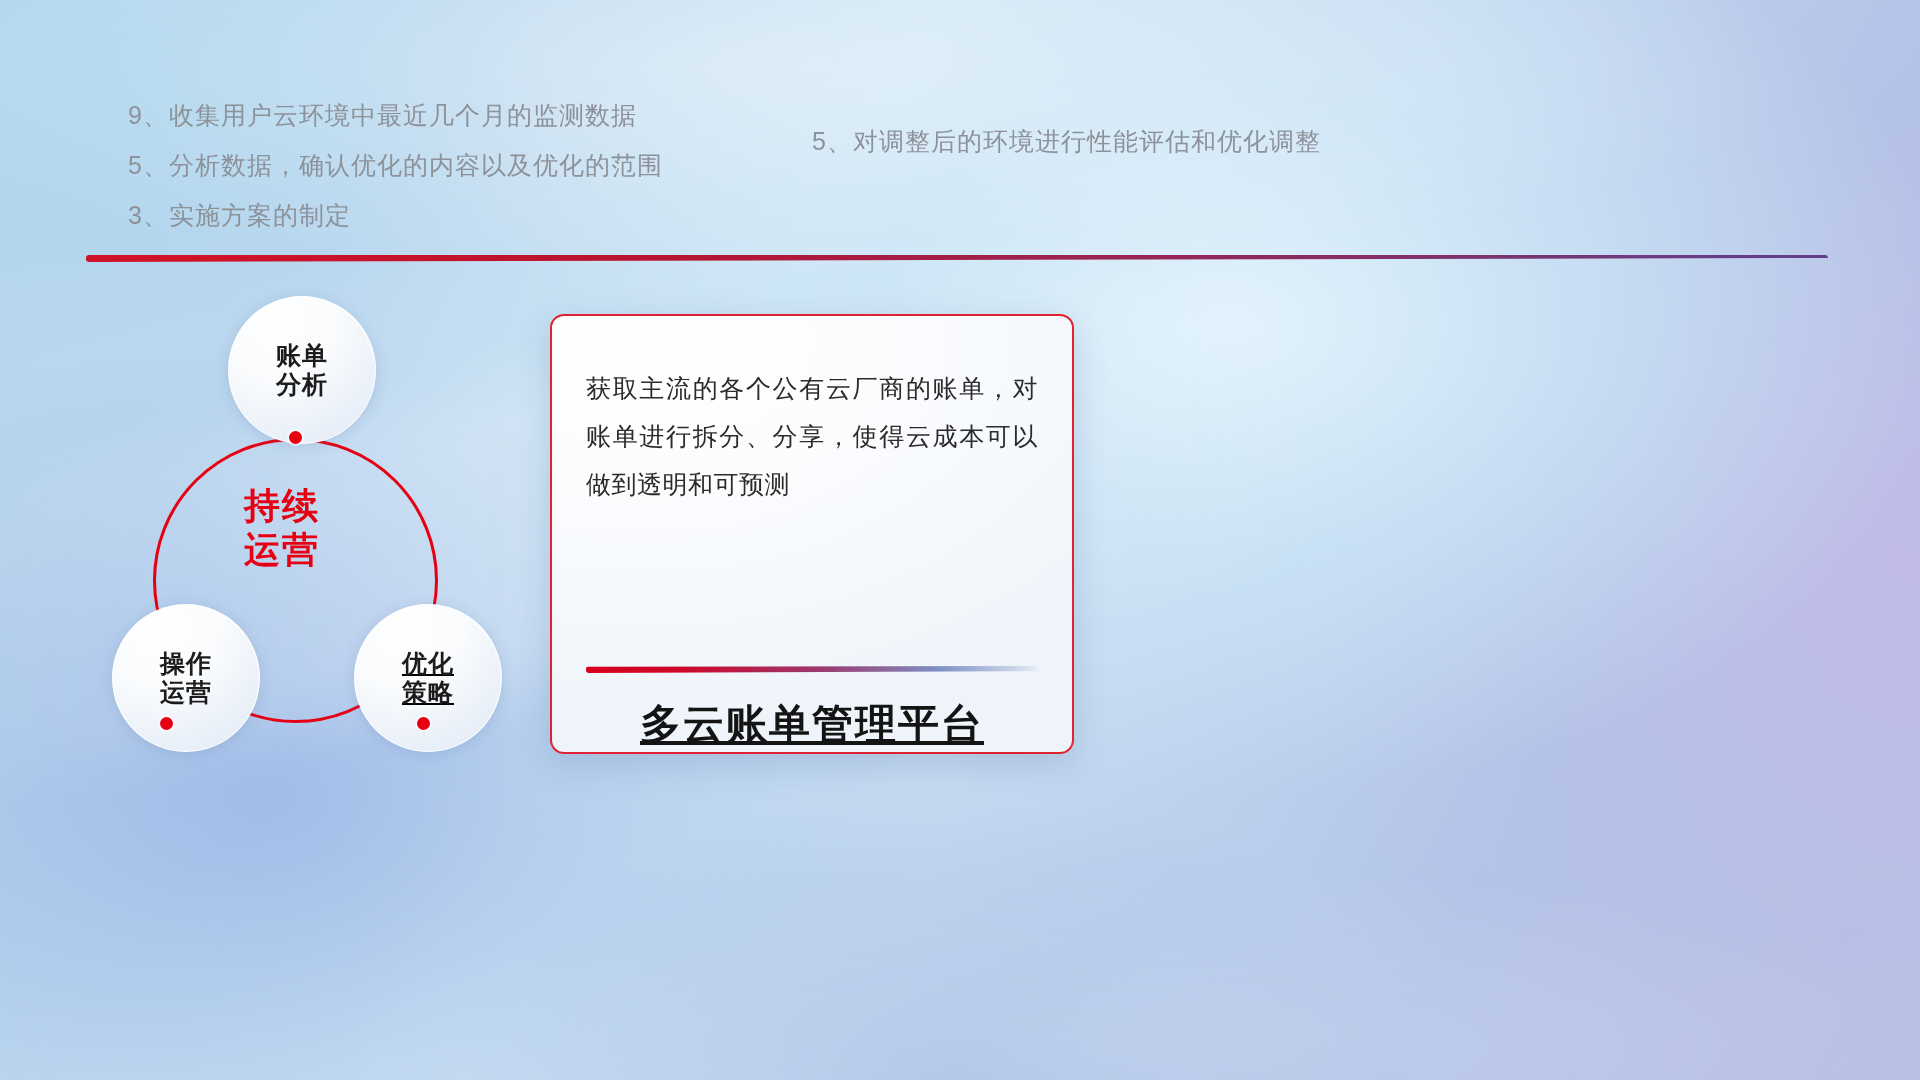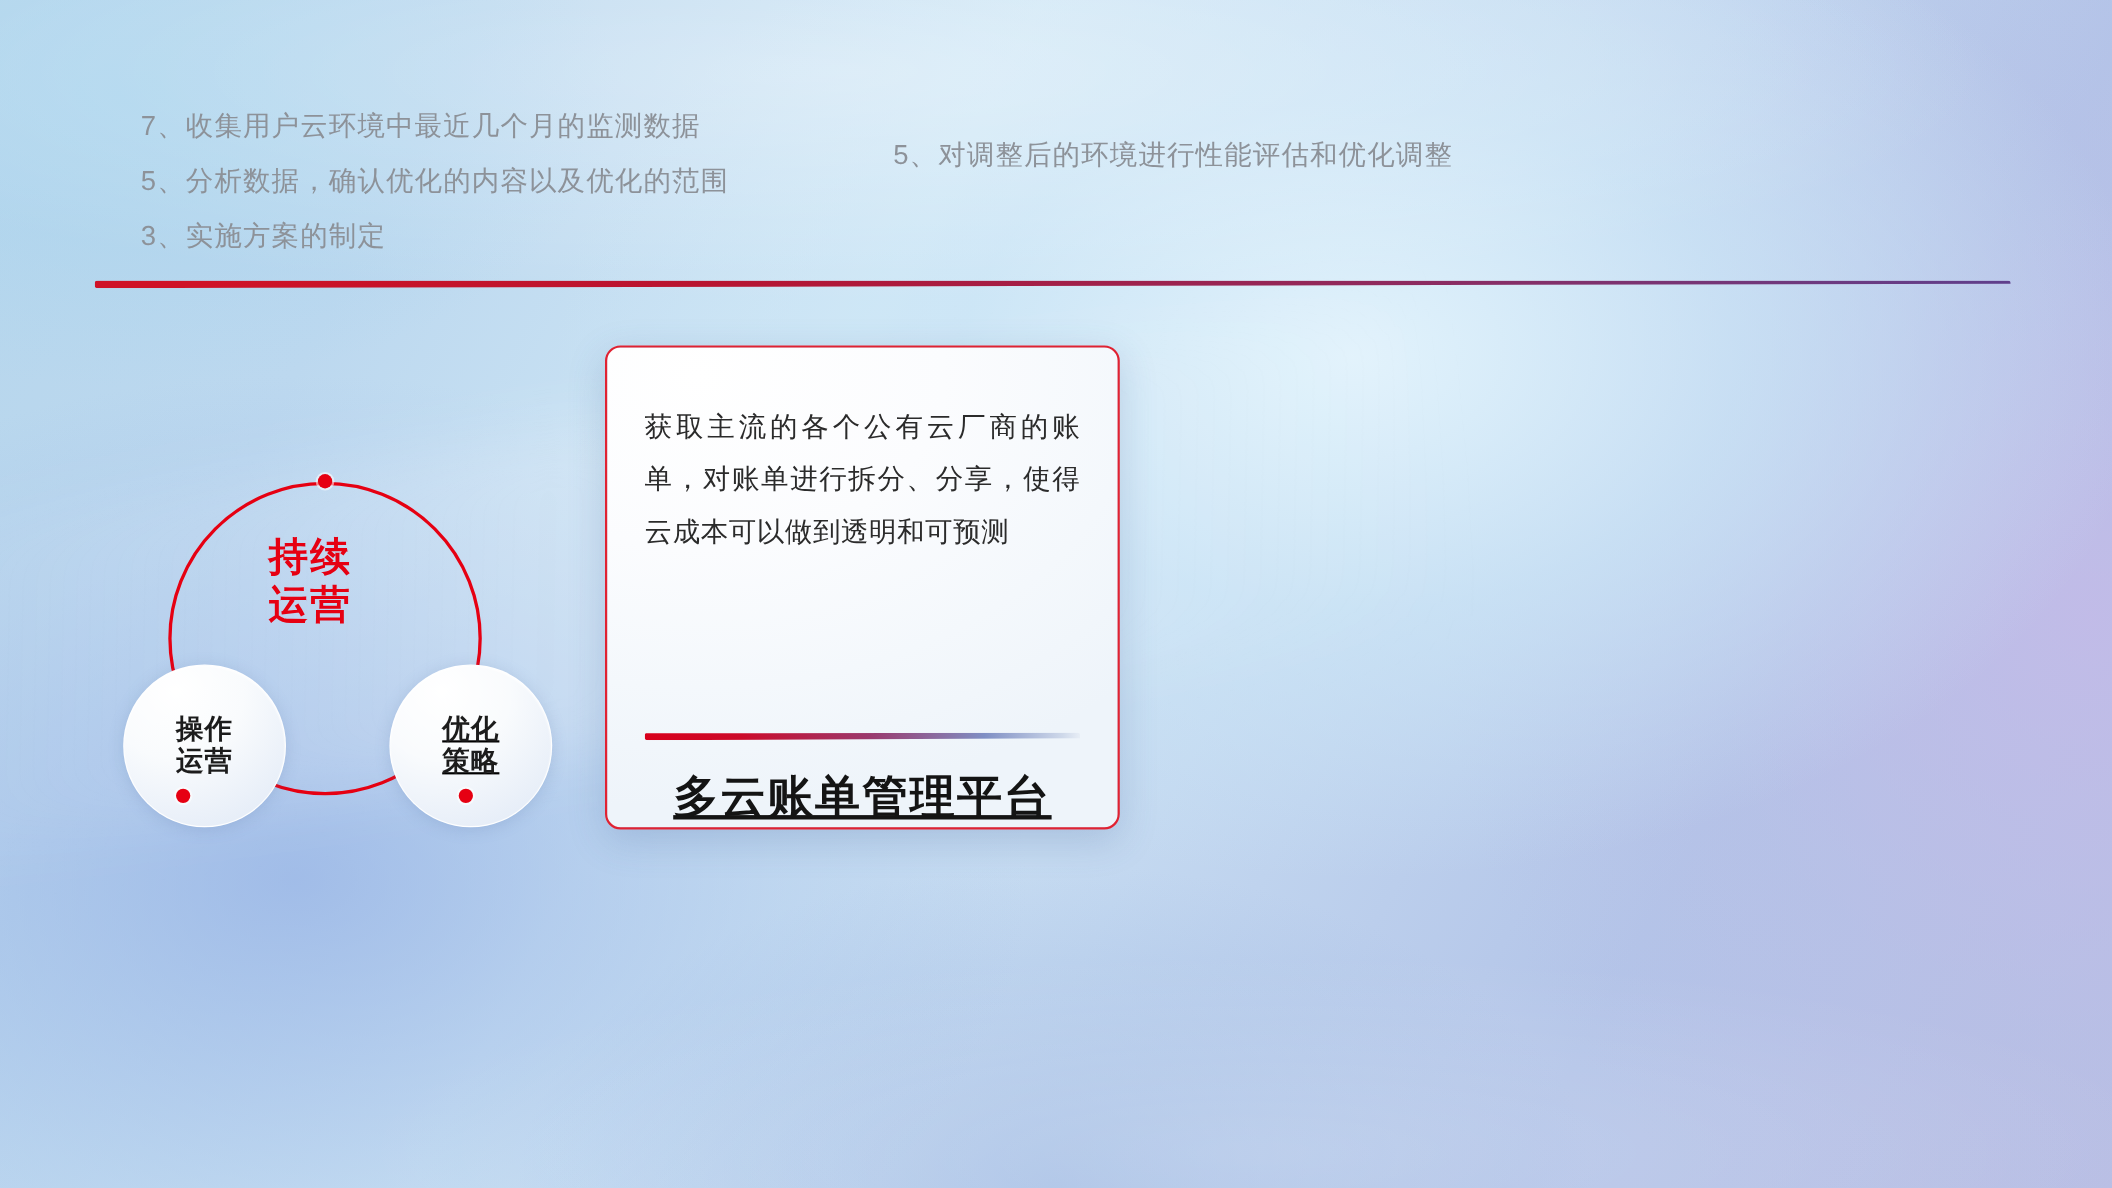--- a/index.html
+++ b/index.html
@@ -76,21 +76,21 @@
   #dot-top{left:211px;top:143px;}
   #dot-left{left:82px;top:429px;}
   #dot-right{left:339px;top:429px;}
   #venn-center{
     position:absolute;left:166px;top:196px;width:160px;
     color:#e60012;font-size:36px;font-weight:700;line-height:1.22;letter-spacing:2px;
   }
 
   
   .card{
-    position:absolute;top:314px;width:468px;height:440px;
+    position:absolute;top:314px;width:524px;height:440px;
     border:2px solid #e02232;border-radius:14px;box-sizing:border-box;
     background:
       radial-gradient(120% 90% at 18% 6%, #ffffff 0%, #fbfcfe 40%, #f4f8fc 72%, #eef4fa 100%);
     box-shadow:0 10px 34px rgba(70,100,155,.22);
     padding:48px 34px 0 34px;
     display:flex;flex-direction:column;
   }
   #card-1{left:550px;}
   #card-2{left:1046px;}
   .card-body{
@@ -111,40 +111,46 @@
 </head>
 <body>
 
 <div id="stage">
 
   <div class="bg-base"></div>
   <div class="bg-swoosh"></div>
   <div class="bg-ray"></div>
 
   <div class="list-col" id="list-left">
-    <div class="row">7、收集用户云环境中最近几个月的监测数据</div>
+    <div class="row">9、收集用户云环境中最近几个月的监测数据</div>
     <div class="row">5、分析数据，确认优化的内容以及优化的范围</div>
     <div class="row">3、实施方案的制定</div>
   </div>
 
   <div class="list-col" id="list-right">
     <div class="row">5、对调整后的环境进行性能评估和优化调整</div>
   </div>
 
   <div id="top-rule"></div>
 
   <div id="venn">
 
     <div class="ring" id="ring-main"></div>
 
     <div id="venn-center">
       <div>持续</div>
       <div>运营</div>
     </div>
 
+    <div class="bubble" id="bub-top">
+      <div class="bub-txt">
+        <div>账单</div>
+        <div>分析</div>
+      </div>
+    </div>
 
     <div class="bubble" id="bub-left">
       <div class="bub-txt">
         <div>操作</div>
         <div>运营</div>
       </div>
     </div>
 
     <div class="bubble" id="bub-right">
       <div class="bub-txt">

